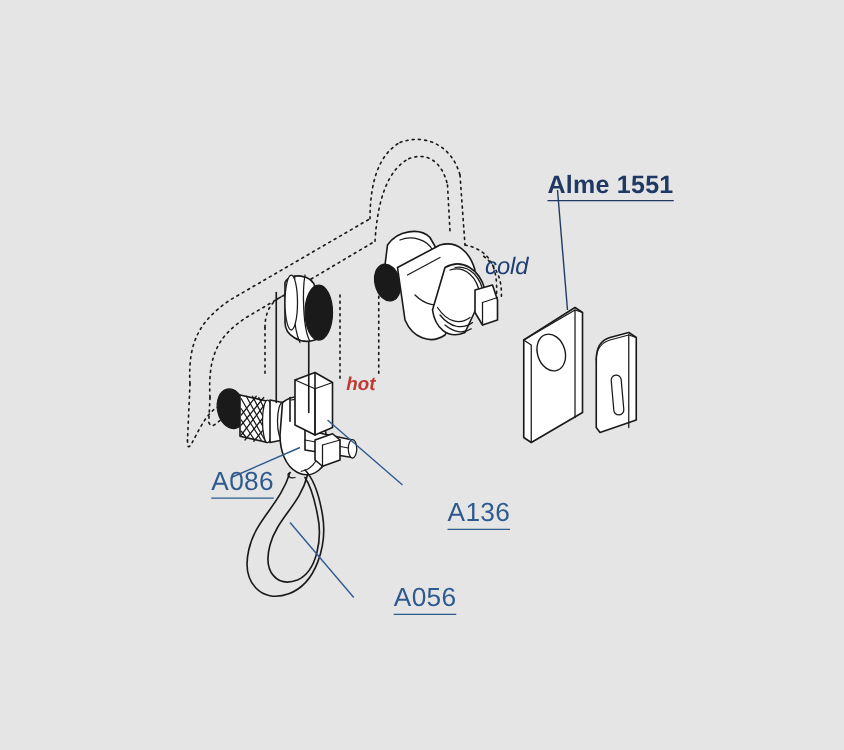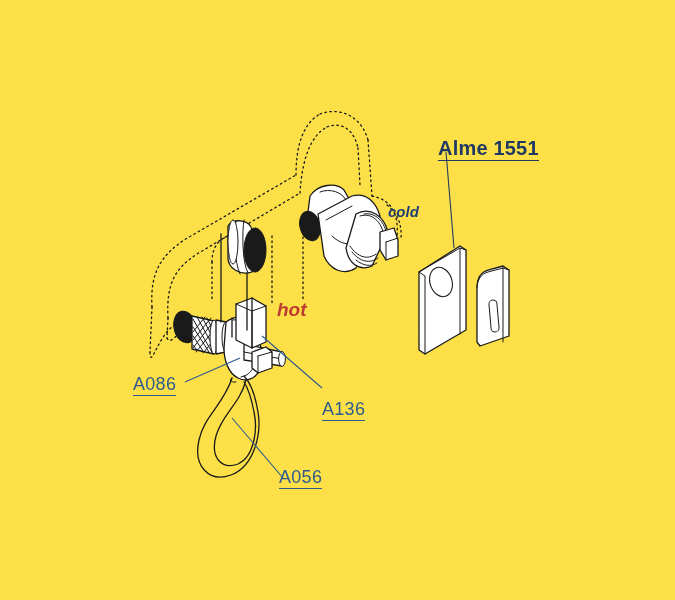--- a/index.html
+++ b/index.html
@@ -8,62 +8,63 @@
     padding: 0;
     background: #ffffff;
   }
   body {
     font-family: "Liberation Sans", sans-serif;
   }
   #canvas {
     position: relative;
     width: 675px;
     height: 600px;
-    background: #fde047;
+    background: #e5e5e5;
     overflow: hidden;
   }
   #drawing {
     position: absolute;
     left: 0;
     top: 0;
     width: 675px;
     height: 600px;
   }
   .label {
     position: absolute;
     white-space: nowrap;
     line-height: 1;
   }
   .label-part {
-    font-size: 18px;
+    font-size: 21px;
     color: #2e5a8e;
     letter-spacing: 0.3px;
+    margin-left: 36px;
   }
   .label-part .txt {
     border-bottom: 1.2px solid #2e5a8e;
     padding-bottom: 1px;
   }
   .label-title {
     font-size: 20px;
     font-weight: bold;
     color: #1f3864;
     letter-spacing: 0.2px;
   }
   .label-title .txt {
     border-bottom: 1.2px solid #1f3864;
     padding-bottom: 1px;
   }
   .label-temp-cold {
-    font-size: 15px;
-    font-weight: bold;
+    font-size: 19px;
+    font-weight: normal;
     font-style: italic;
     color: #1f3f73;
   }
   .label-temp-hot {
-    font-size: 19px;
+    font-size: 15px;
     font-weight: bold;
     font-style: italic;
     color: #be3a32;
   }
 </style>
 </head>
 <body>
 
 <div id="canvas">
 

